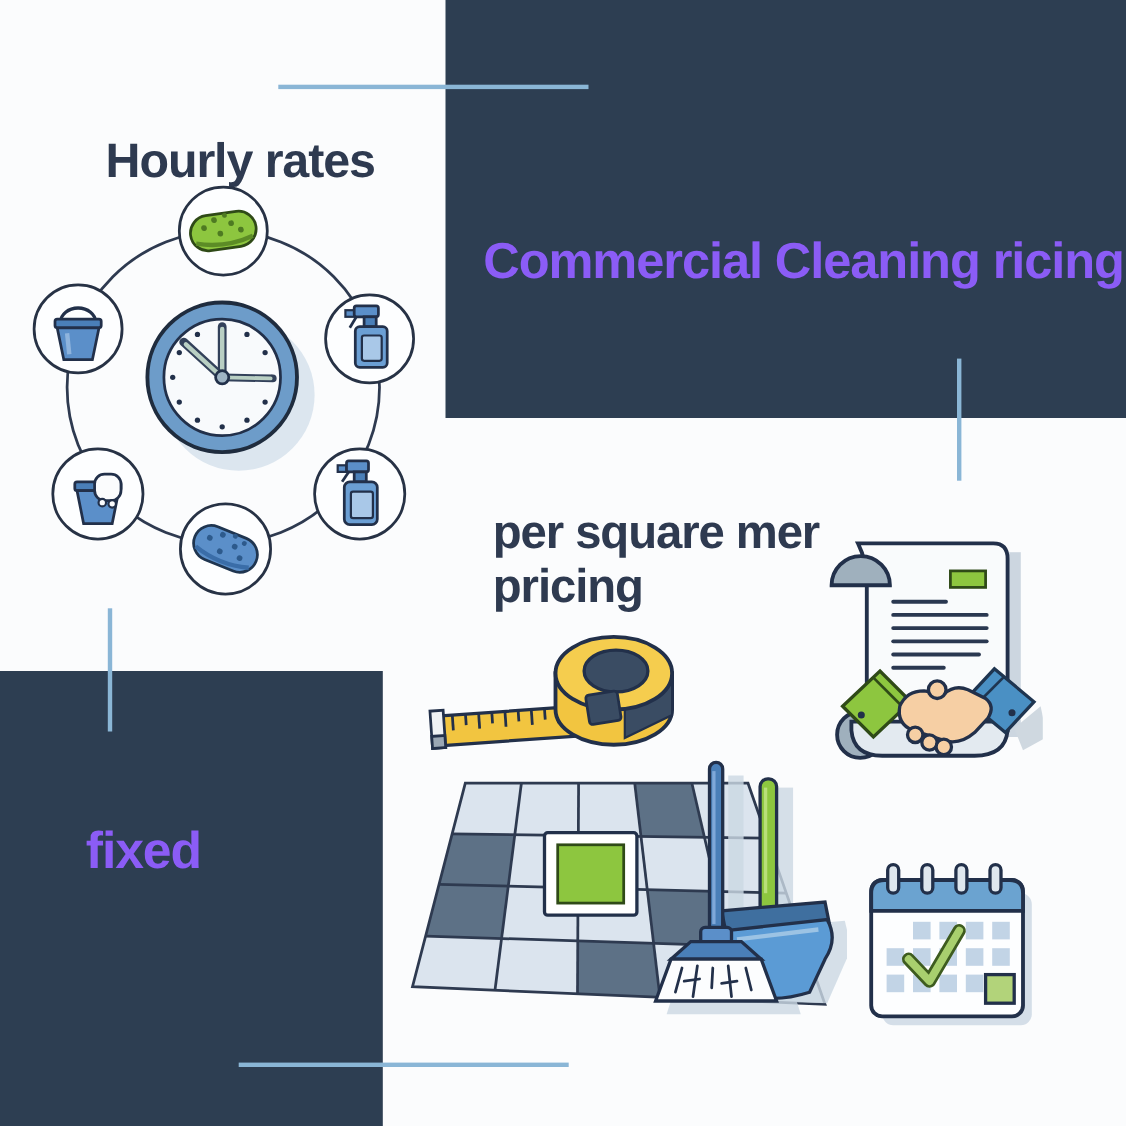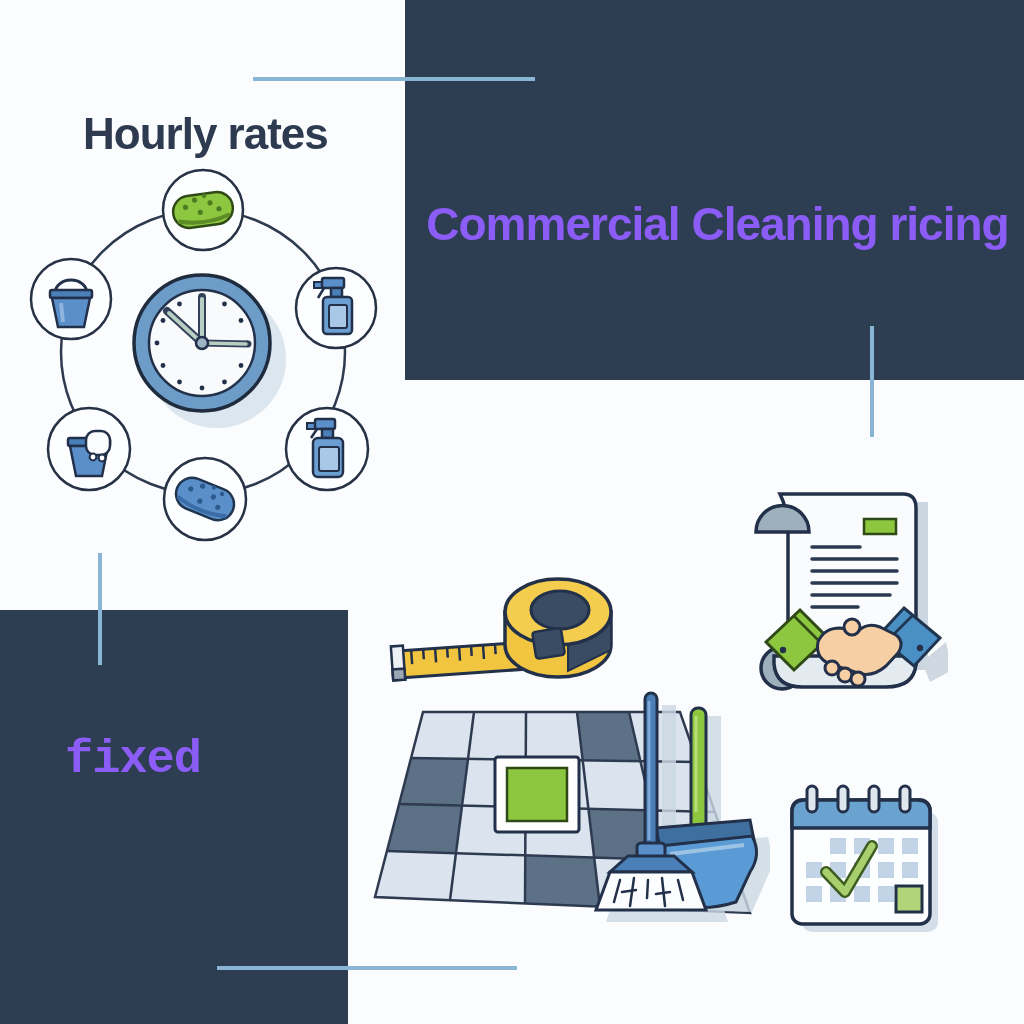--- a/index.html
+++ b/index.html
@@ -11,25 +11,25 @@
   .panel{position:absolute;background:#2d3e52;}
   #panel-top-right{left:405px;top:0;width:619px;height:380px;}
   #panel-bottom-left{left:0;top:610px;width:348px;height:414px;}
   .accent{position:absolute;background:#8ab6d6;}
   #line-top{left:253px;top:77px;width:282px;height:4px;}
   #line-right-vert{left:870px;top:326px;width:4px;height:111px;}
   #line-mid-vert{left:98px;top:553px;width:4px;height:112px;}
   #line-bottom{left:217px;top:966px;width:300px;height:4px;}
   .h-dark{color:#2e3a50;}
   .h-light{color:#8b5cf6;}
-  .heading{position:absolute;font-weight:bold;letter-spacing:-1px;margin:3px;}
+  .heading{position:absolute;font-weight:bold;letter-spacing:-1px;margin:16px;}
   #title-main{left:405px;top:194px;width:619px;text-align:center;font-size:46px;}
   #title-hourly{left:80px;top:106px;font-size:44px;}
   #title-sqm{left:432px;top:444px;font-size:43px;line-height:1.13;}
-  #title-fixed{left:62px;top:730px;font-size:47px;line-height:1.15;font-family:Liberation Mono, monospace;}
+  #title-fixed{left:62px;top:730px;font-size:47px;line-height:1.15;}
   svg{position:absolute;display:block;}
   #svg-hourly{left:0;top:150px;}
   #svg-floor{left:370px;top:560px;}
   #svg-scroll{left:748px;top:486px;}
   #svg-calendar{left:780px;top:778px;}
 </style>
 </head>
 <body>
 
 <div id="stage">
@@ -37,20 +37,21 @@
   <div class="panel" id="panel-top-right"></div>
   <div class="panel" id="panel-bottom-left"></div>
 
   <div class="accent" id="line-top"></div>
   <div class="accent" id="line-right-vert"></div>
   <div class="accent" id="line-mid-vert"></div>
   <div class="accent" id="line-bottom"></div>
 
   <h1 class="heading h-light" id="title-main">Commercial Cleaning ricing</h1>
   <h2 class="heading h-dark" id="title-hourly">Hourly rates</h2>
+  <h2 class="heading h-dark" id="title-sqm"><span>per square mer</span><br><span>pricing</span></h2>
   <h2 class="heading h-light" id="title-fixed"><span>fixed</span><br></h2>
 
   <svg id="svg-hourly" width="420" height="420" viewBox="0 150 420 420">
 
     <circle cx="203" cy="352" r="142" fill="none" stroke="#2e3a50" stroke-width="2.5"></circle>
 
     <g>
       <circle cx="217" cy="359" r="69" fill="#dce6ef"></circle>
       <circle cx="202" cy="343" r="68" fill="#6d9cc9" stroke="#1f2c3e" stroke-width="3.5"></circle>
       <circle cx="202" cy="343" r="53" fill="#f8fafc" stroke="#22304a" stroke-width="2.5"></circle>

